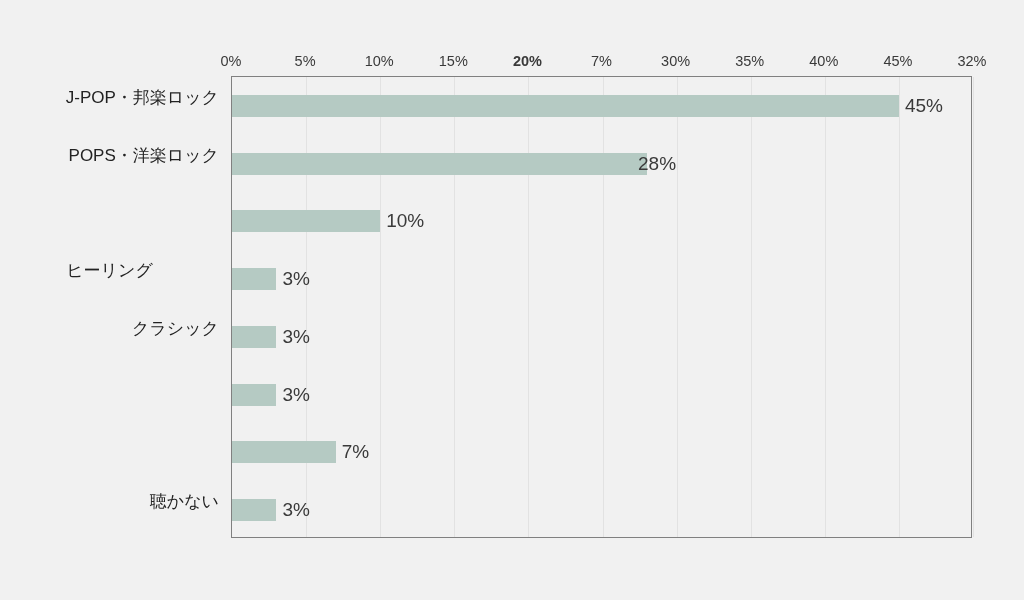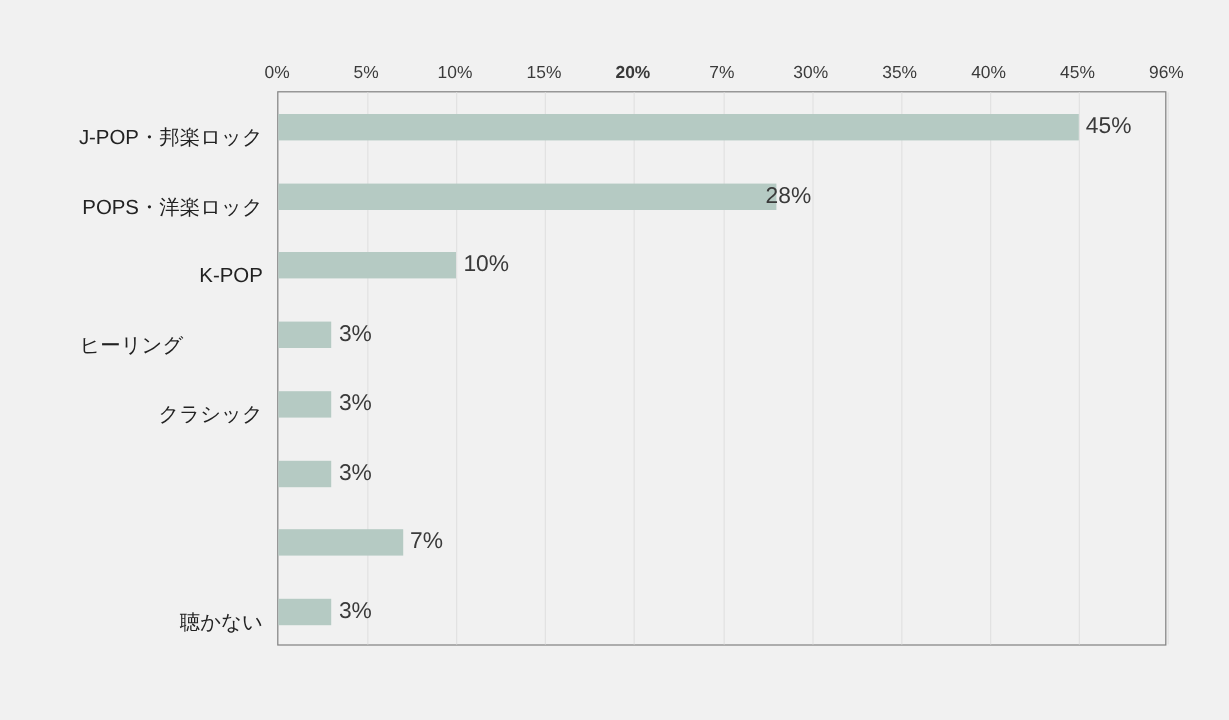--- a/index.html
+++ b/index.html
@@ -77,21 +77,21 @@
     top: 50%;
     transform: translateY(-50%);
     font-size: 19px;
     color: #3a3a3a;
     white-space: nowrap;
     padding-left: 6px;
   }
   #category-labels {
     position: absolute;
     left: 0;
-    top: 86px;
+    top: 69px;
     width: 219px;
     height: 462px;
   }
   .cat-label-item {
     position: absolute;
     right: 0;
     width: 219px;
     height: 22px;
     text-align: right;
     font-size: 17px;
@@ -109,27 +109,26 @@
       <div class="x-tick-label" style="left: 0px;">0%</div>
       <div class="x-tick-label" style="left: 74.1px;">5%</div>
       <div class="x-tick-label" style="left: 148.2px;">10%</div>
       <div class="x-tick-label" style="left: 222.3px;">15%</div>
       <div class="x-tick-label" style="left: 296.4px; font-weight: bold;">20%</div>
       <div class="x-tick-label" style="left: 370.5px;">7%</div>
       <div class="x-tick-label" style="left: 444.6px;">30%</div>
       <div class="x-tick-label" style="left: 518.7px; text-align: center;">35%</div>
       <div class="x-tick-label" style="left: 592.8px;">40%</div>
       <div class="x-tick-label" style="left: 666.9px;">45%</div>
-      <div class="x-tick-label" style="left: 741px;">96%</div>
+      <div class="x-tick-label" style="left: 741px;">32%</div>
     </div>
 
   <div id="category-labels">
       <div class="cat-label-item" style="top: 17.875px;">J-POP・邦楽ロック</div>
       <div class="cat-label-item" style="top: 75.625px; padding-left: 20px;">POPS・洋楽ロック</div>
-      <div class="cat-label-item" style="top: 133.375px;">K-POP</div>
       <div class="cat-label-item" style="top: 191.125px; text-align: center;">ヒーリング</div>
       <div class="cat-label-item" style="top: 248.875px;">クラシック</div>
       <div class="cat-label-item" style="top: 422.125px;">聴かない</div>
     </div>
 
   <div id="plot-area">
       <div class="gridline" style="left: 74.1px; background: rgb(226, 226, 226);"></div>
       <div class="gridline" style="left: 148.2px; background: rgb(226, 226, 226);"></div>
       <div class="gridline" style="left: 222.3px; background: rgb(226, 226, 226);"></div>
       <div class="gridline" style="left: 296.4px; background: rgb(226, 226, 226);"></div>

